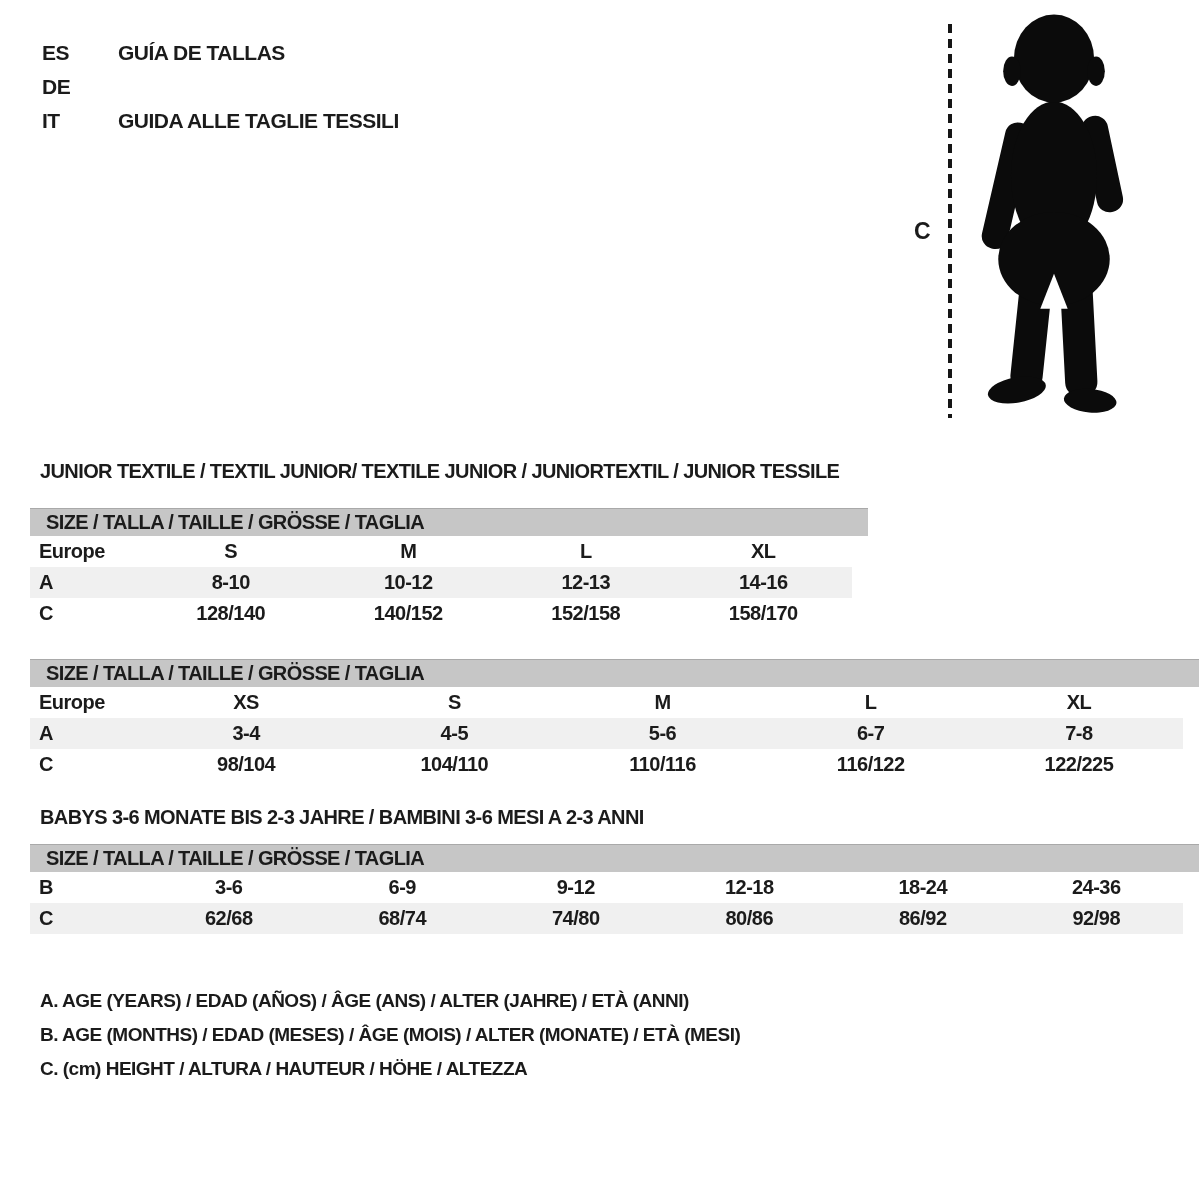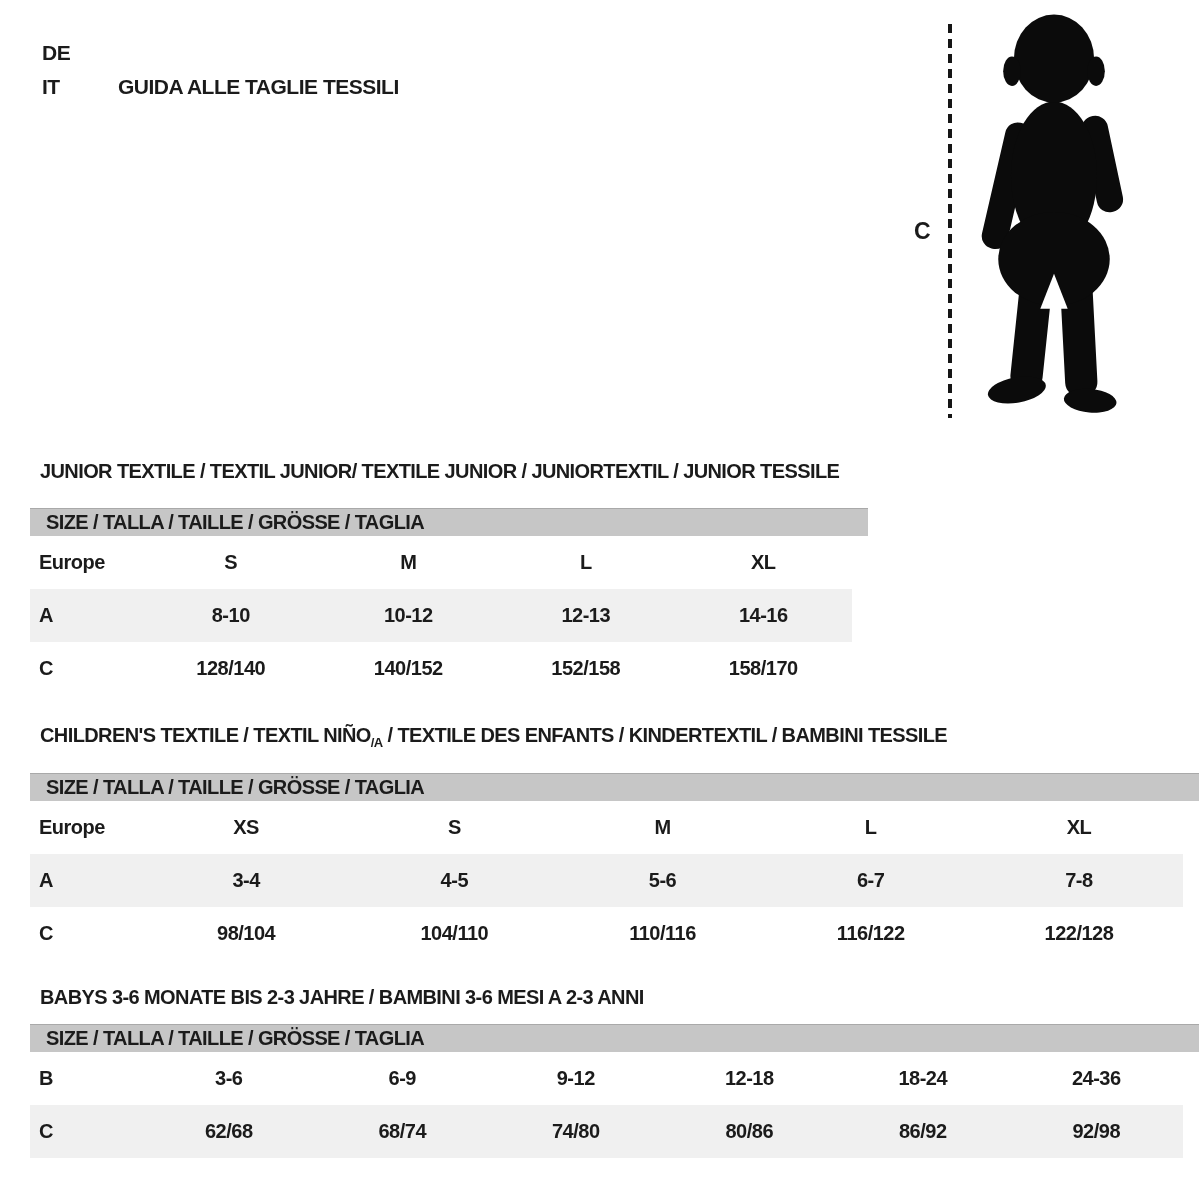--- a/index.html
+++ b/index.html
@@ -65,40 +65,44 @@
     line-height: 28px;
     background: #c6c6c6;
     padding-left: 16px;
     font-size: 20px;
     letter-spacing: -0.6px;
     box-shadow: inset 0 1px 0 #a9a9a9;
   }
   .w-junior { width: 822px; }
   .w-full { width: 1153px; }
 
-  .trow { display: flex; height: 53px; align-items: center; font-size: 20px; letter-spacing: -0.5px; }
+  .trow { display: flex; height: 31px; align-items: center; font-size: 20px; letter-spacing: -0.5px; }
   .trow.striped { background: #f0f0f0; }
   .rl { width: 112px; padding-left: 9px; box-sizing: border-box; }
   .cv { flex: 1; text-align: center; }
 
   
   .legend {
     margin-top: 50px;
     padding-left: 10px;
     font-size: 19px;
     line-height: 34px;
     letter-spacing: -0.5px;
   }
 </style>
 </head>
 <body>
 
 <div class="page">
 
   <div class="languages">
+    <div class="lang-row">
+      <span class="lang-code">ES</span>
+      <span class="lang-label">GUÍA DE TALLAS</span>
+    </div>
     <div class="lang-row">
       <span class="lang-code">DE</span>
     </div>
     <div class="lang-row">
       <span class="lang-code">IT</span>
       <span class="lang-label">GUIDA ALLE TAGLIE TESSILI</span>
     </div>
   </div>
 
   <div class="figure">
@@ -152,21 +156,20 @@
           <span class="rl">C</span>
           <span class="cv">128/140</span>
           <span class="cv">140/152</span>
           <span class="cv">152/158</span>
           <span class="cv">158/170</span>
         </div>
       </div>
     </div>
 
     <div class="section sec-children">
-      <div class="section-title"><span>CHILDREN'S TEXTILE / TEXTIL NIÑO</span><span class="sub">/A</span><span> / TEXTILE DES ENFANTS / KINDERTEXTIL / BAMBINI TESSILE</span></div>
       <div class="table table-children w-full">
         <div class="table-header w-full">SIZE / TALLA / TAILLE / GRÖSSE / TAGLIA</div>
         <div class="trow">
           <span class="rl">Europe</span>
           <span class="cv">XS</span>
           <span class="cv">S</span>
           <span class="cv">M</span>
           <span class="cv">L</span>
           <span class="cv">XL</span>
         </div>
@@ -177,21 +180,21 @@
           <span class="cv">5-6</span>
           <span class="cv">6-7</span>
           <span class="cv">7-8</span>
         </div>
         <div class="trow">
           <span class="rl">C</span>
           <span class="cv">98/104</span>
           <span class="cv">104/110</span>
           <span class="cv">110/116</span>
           <span class="cv">116/122</span>
-          <span class="cv">122/128</span>
+          <span class="cv">122/225</span>
         </div>
       </div>
     </div>
 
     <div class="section sec-babies">
       <div class="section-title title-line2">BABYS 3-6 MONATE BIS 2-3 JAHRE / BAMBINI 3-6 MESI A 2-3 ANNI</div>
       <div class="table table-babies w-full">
         <div class="table-header w-full">SIZE / TALLA / TAILLE / GRÖSSE / TAGLIA</div>
         <div class="trow">
           <span class="rl">B</span>
@@ -207,15 +210,20 @@
           <span class="cv">62/68</span>
           <span class="cv">68/74</span>
           <span class="cv">74/80</span>
           <span class="cv">80/86</span>
           <span class="cv">86/92</span>
           <span class="cv">92/98</span>
         </div>
       </div>
     </div>
 
+    <div class="legend">
+      <div>A. AGE (YEARS) / EDAD (AÑOS) / ÂGE (ANS) / ALTER (JAHRE) / ETÀ (ANNI)</div>
+      <div>B. AGE (MONTHS) / EDAD (MESES) / ÂGE (MOIS) / ALTER (MONATE) / ETÀ (MESI)</div>
+      <div>C. (cm) HEIGHT / ALTURA / HAUTEUR / HÖHE / ALTEZZA</div>
+    </div>
 
   </div>
 </div>
 
 </body></html>

